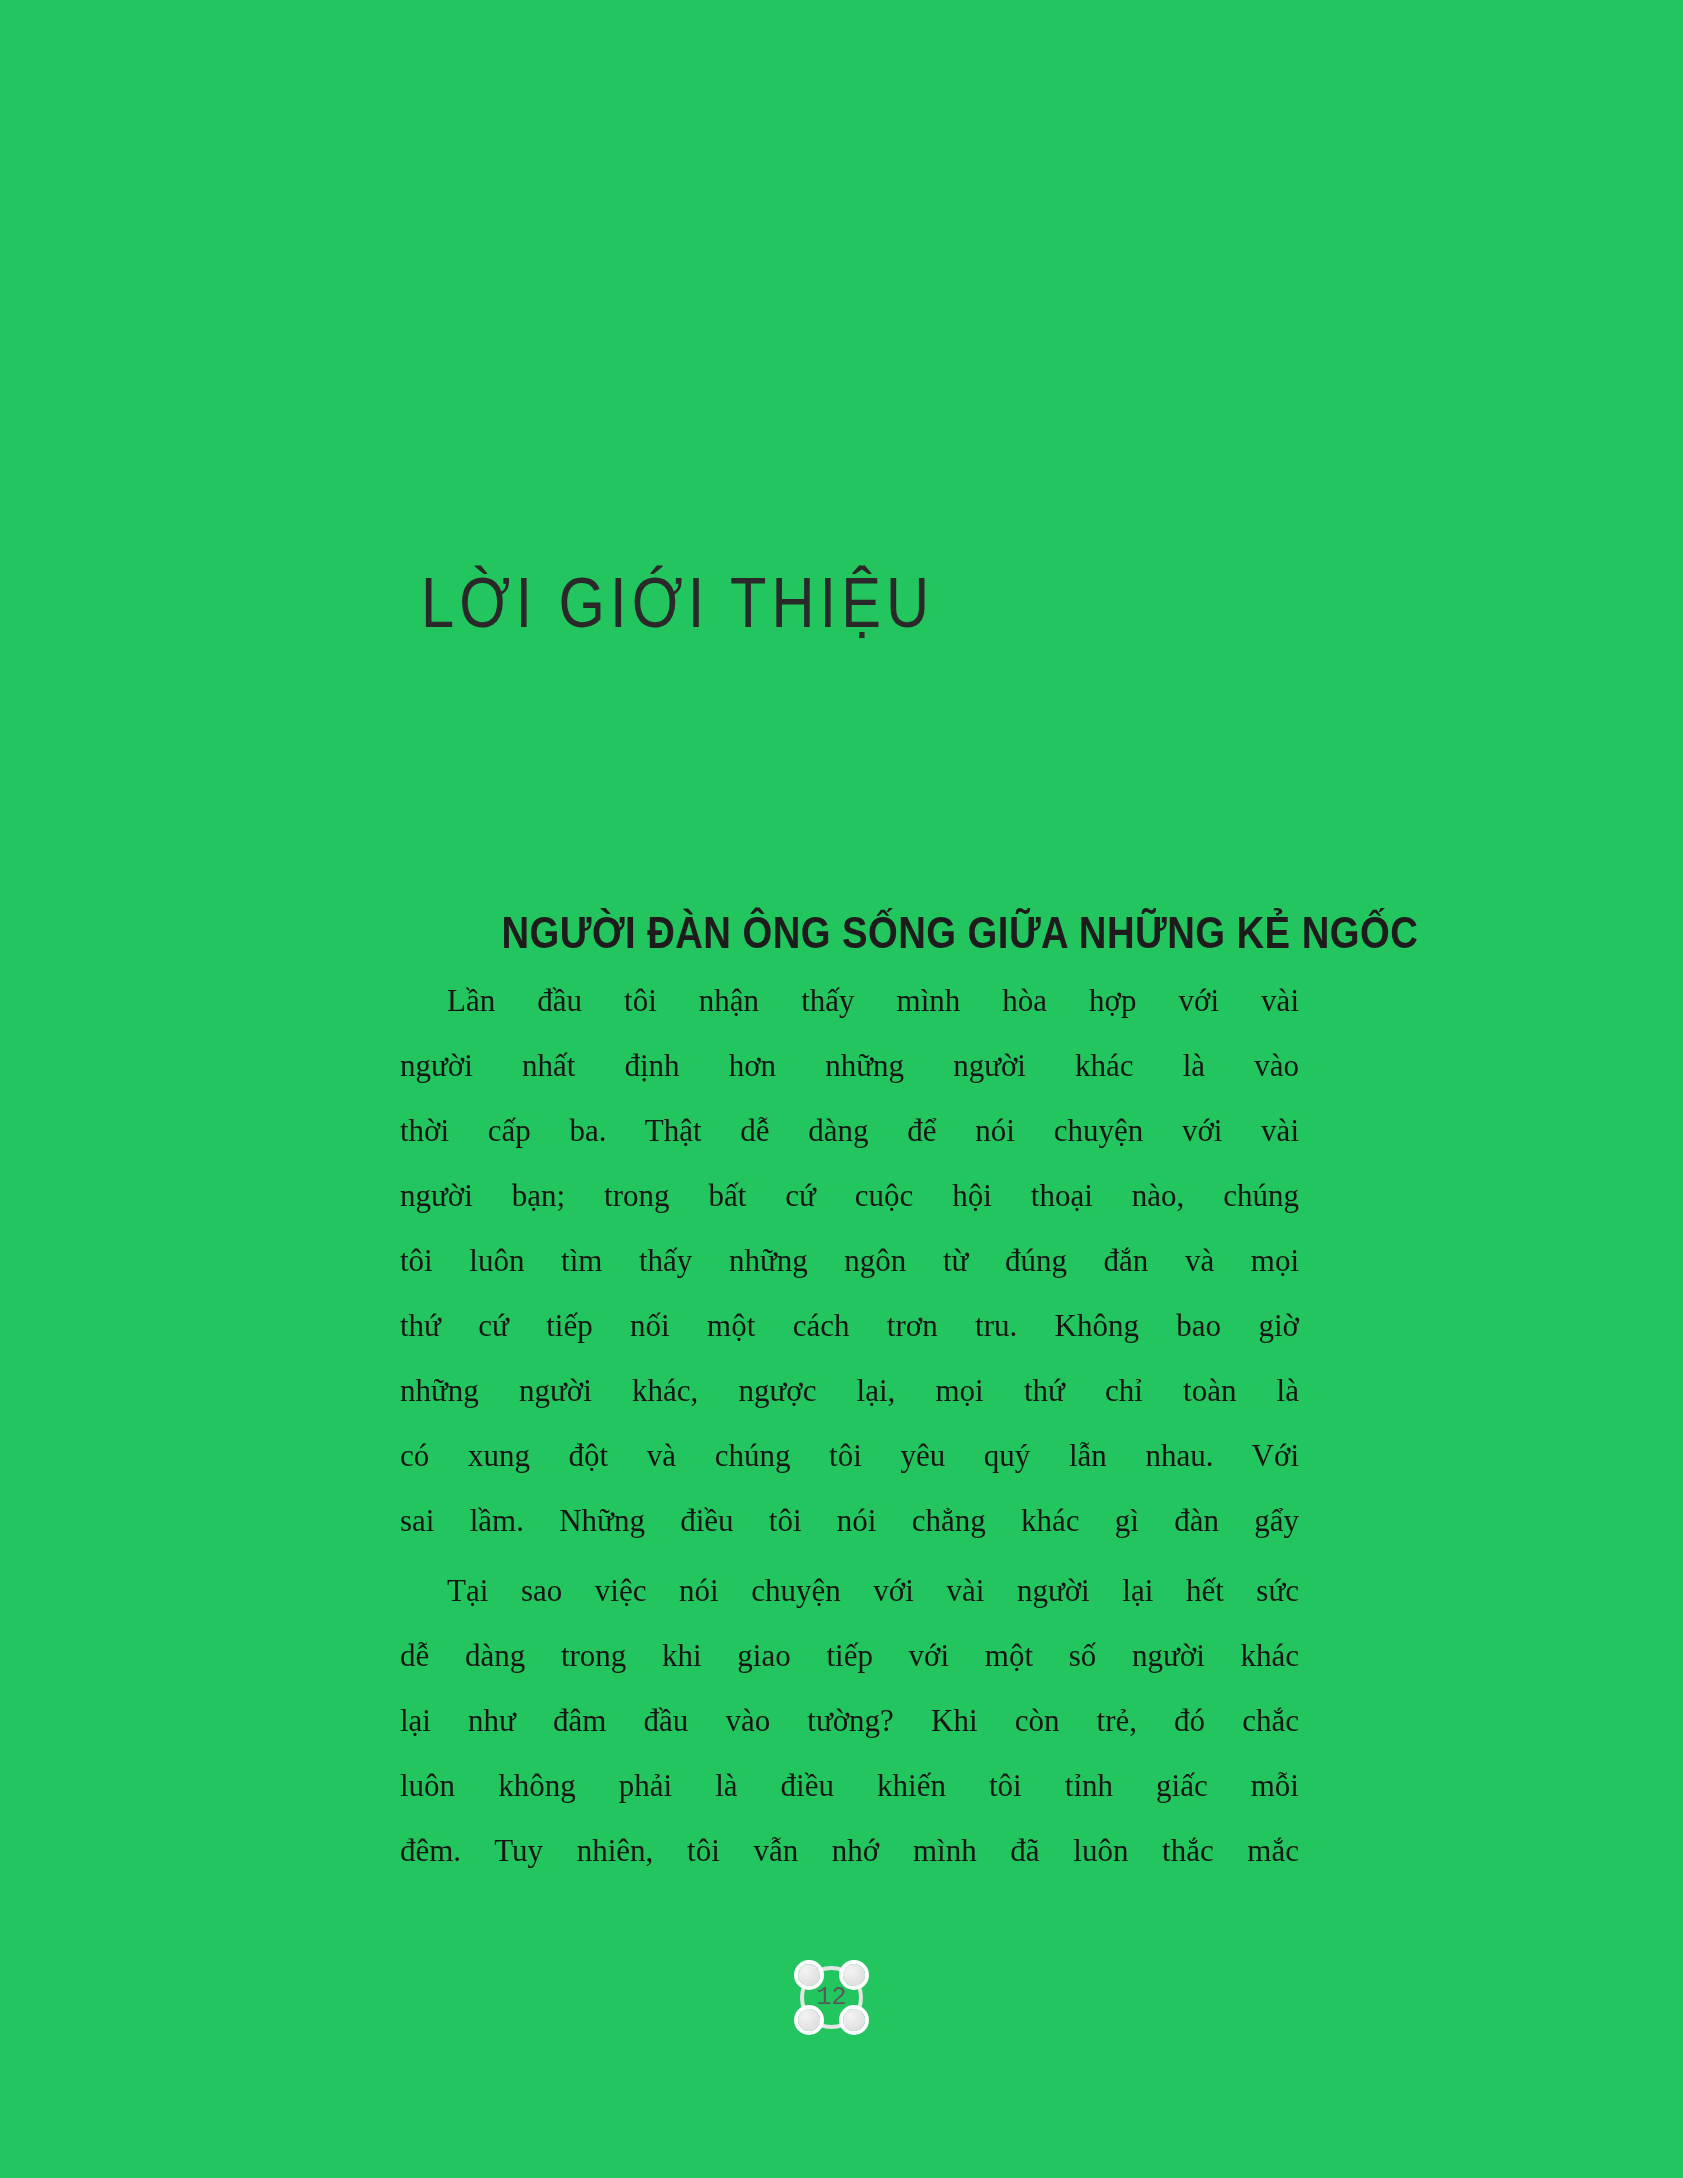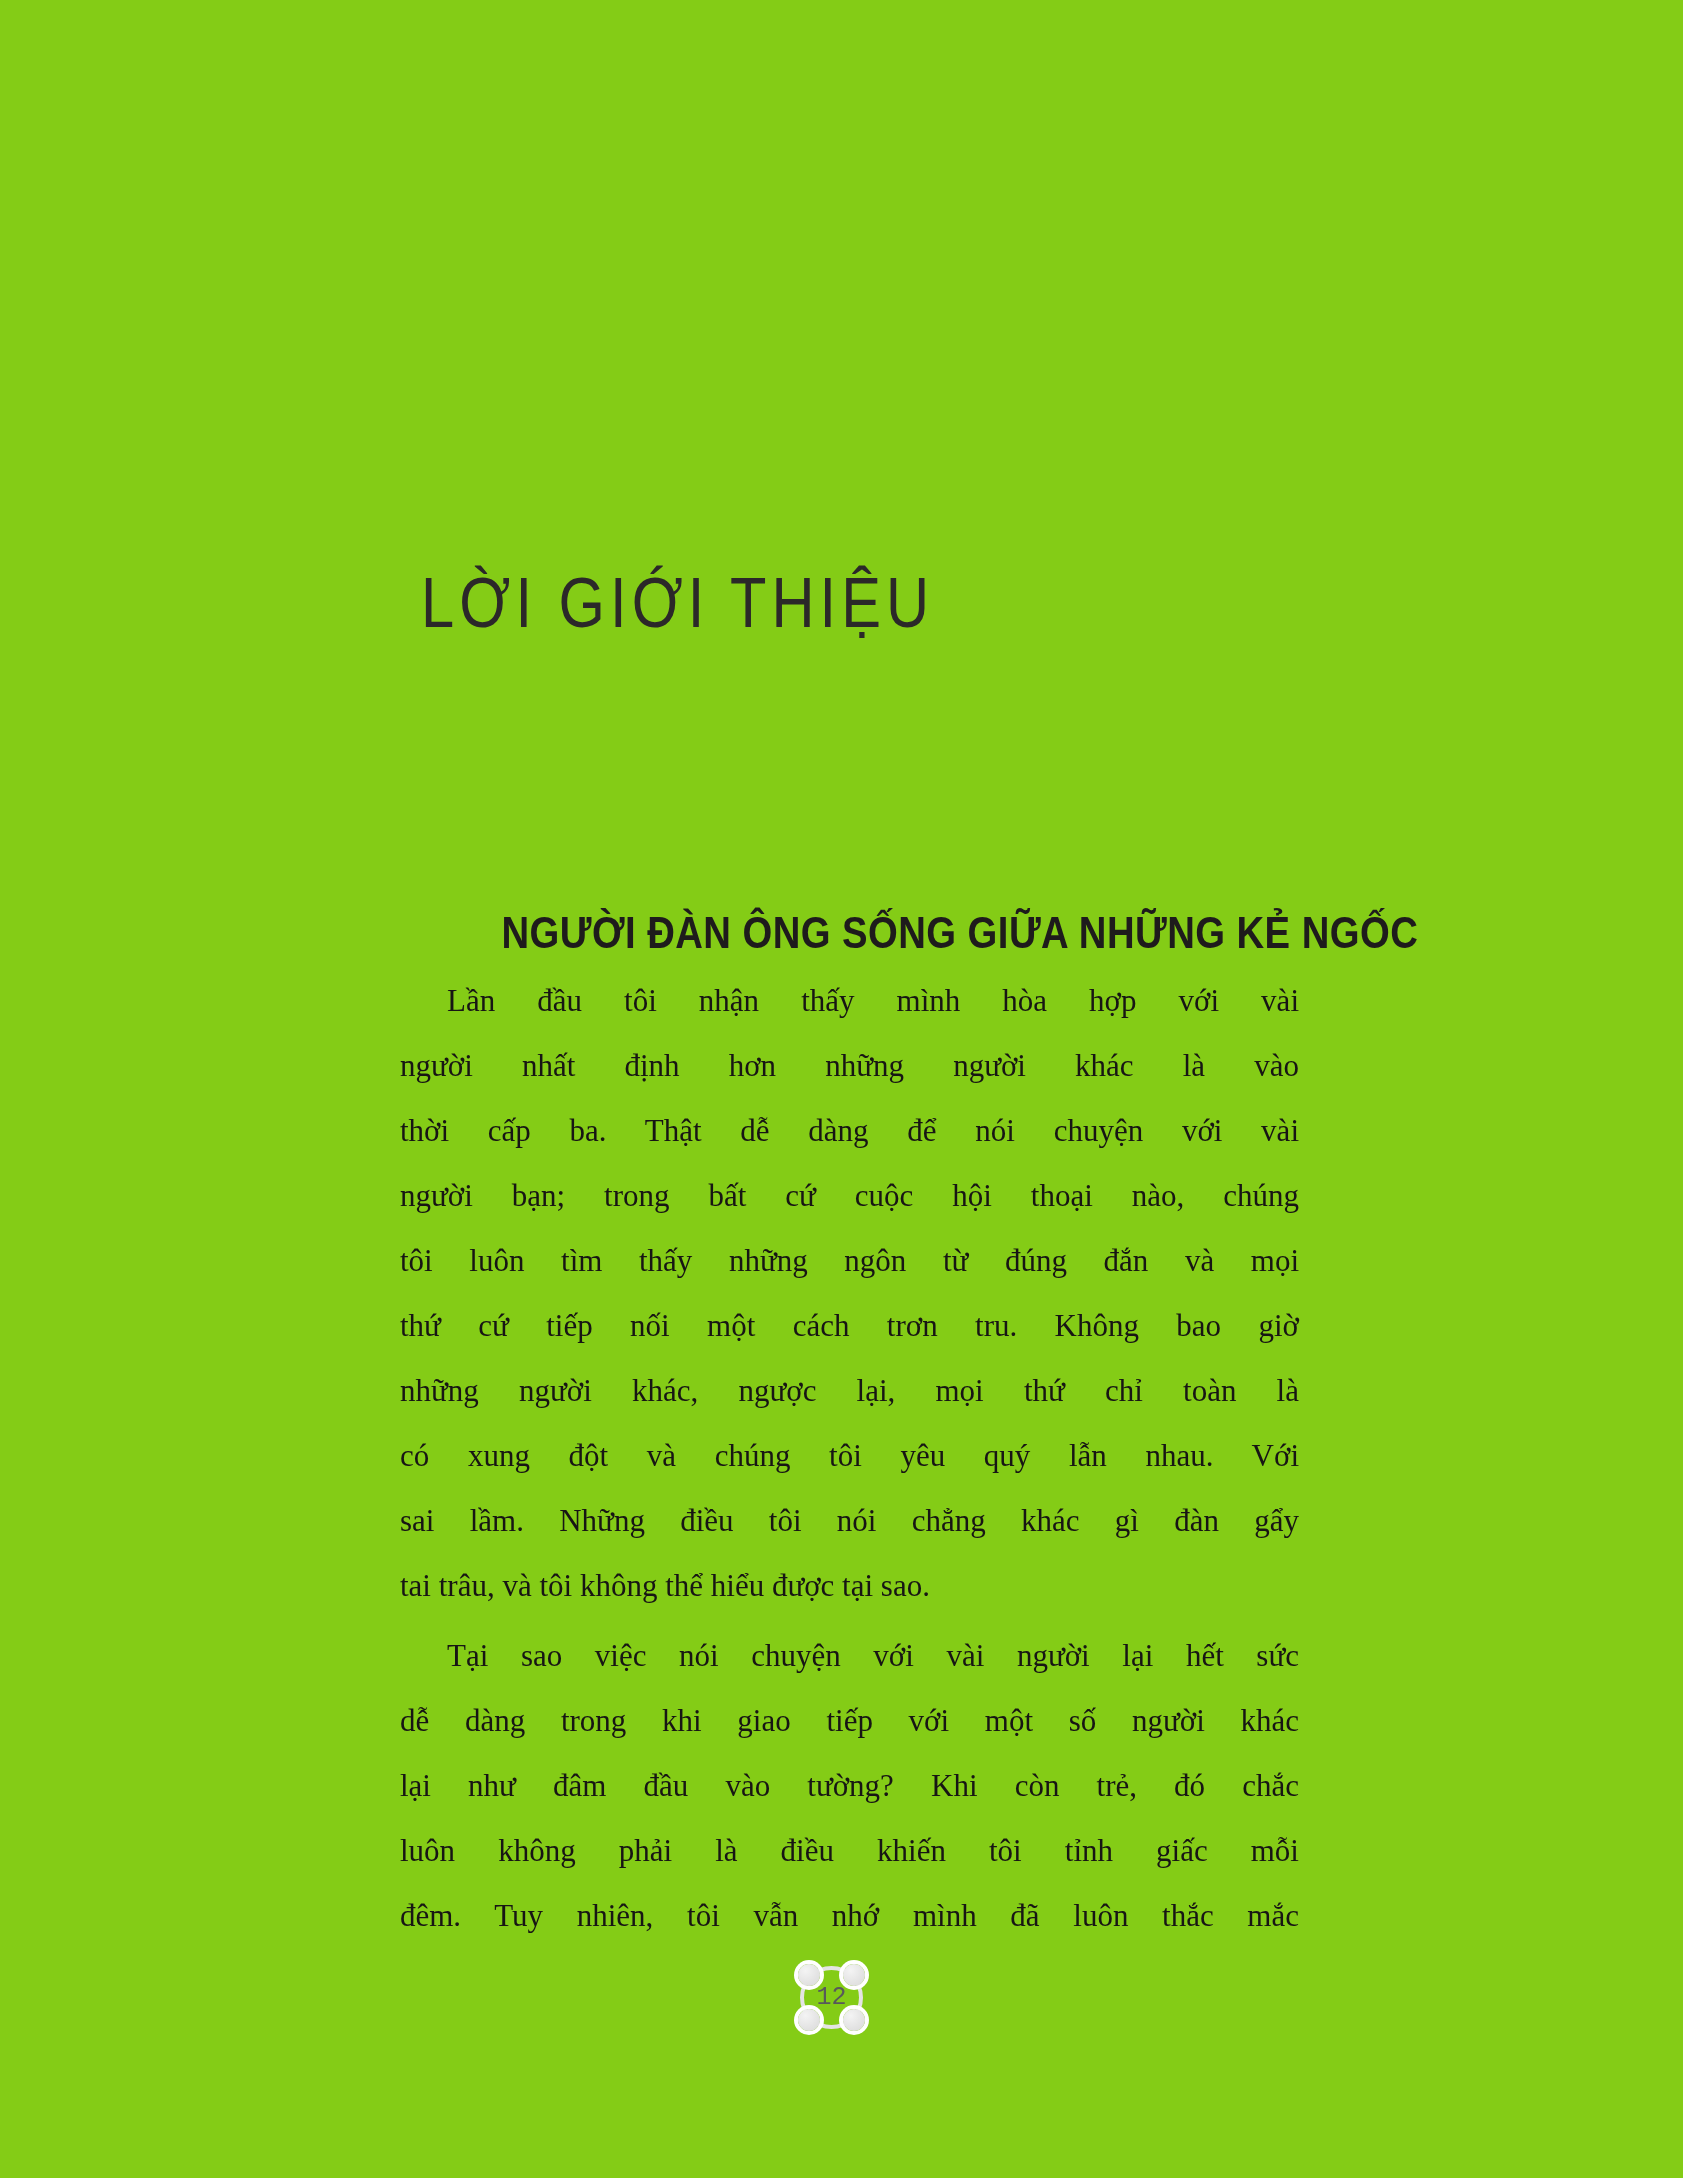--- a/index.html
+++ b/index.html
@@ -1,19 +1,19 @@
 <!DOCTYPE html>
 <html><head>
 <meta charset="utf-8">
 <style>
   html,body{margin:0;padding:0;background:#ffffff;}
   .page{
     position:relative;
     width:1683px;height:2178px;
-    background:#84cc16;
+    background:#22c55e;
     overflow:hidden;
     font-family:"Liberation Serif", serif;
   }
   
   .chapter-title{
     position:absolute;
     left:421px;top:567px;
     margin:0;
     font-family:"Liberation Sans", sans-serif;
     font-weight:400;
@@ -111,21 +111,20 @@
     <div class="para">
       <div class="line indent">Lần đầu tôi nhận thấy mình hòa hợp với vài</div>
       <div class="line">người nhất định hơn những người khác là vào</div>
       <div class="line">thời cấp ba. Thật dễ dàng để nói chuyện với vài</div>
       <div class="line">người bạn; trong bất cứ cuộc hội thoại nào, chúng</div>
       <div class="line">tôi luôn tìm thấy những ngôn từ đúng đắn và mọi</div>
       <div class="line">thứ cứ tiếp nối một cách trơn tru. Không bao giờ</div>
       <div class="line">những người khác, ngược lại, mọi thứ chỉ toàn là</div>
       <div class="line">có xung đột và chúng tôi yêu quý lẫn nhau. Với</div>
       <div class="line">sai lầm. Những điều tôi nói chẳng khác gì đàn gẩy</div>
-      <div class="line flushleft">tai trâu, và tôi không thể hiểu được tại sao.</div>
     </div>
     <div class="para">
       <div class="line indent">Tại sao việc nói chuyện với vài người lại hết sức</div>
       <div class="line">dễ dàng trong khi giao tiếp với một số người khác</div>
       <div class="line">lại như đâm đầu vào tường? Khi còn trẻ, đó chắc</div>
       <div class="line">luôn không phải là điều khiến tôi tỉnh giấc mỗi</div>
       <div class="line">đêm. Tuy nhiên, tôi vẫn nhớ mình đã luôn thắc mắc</div>
     </div>
   </div>
 

